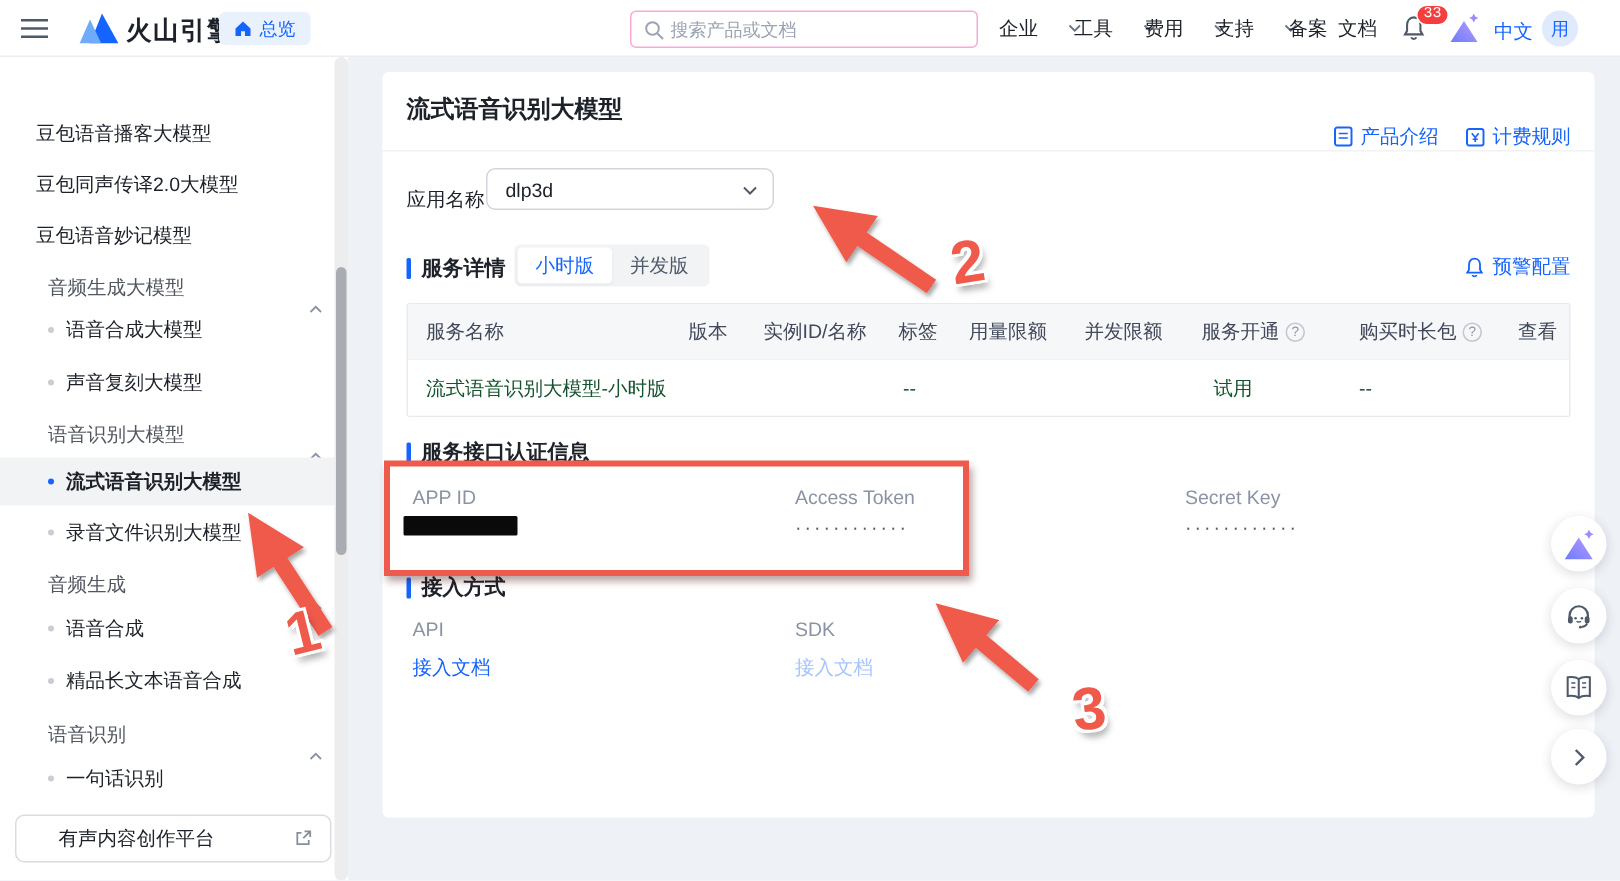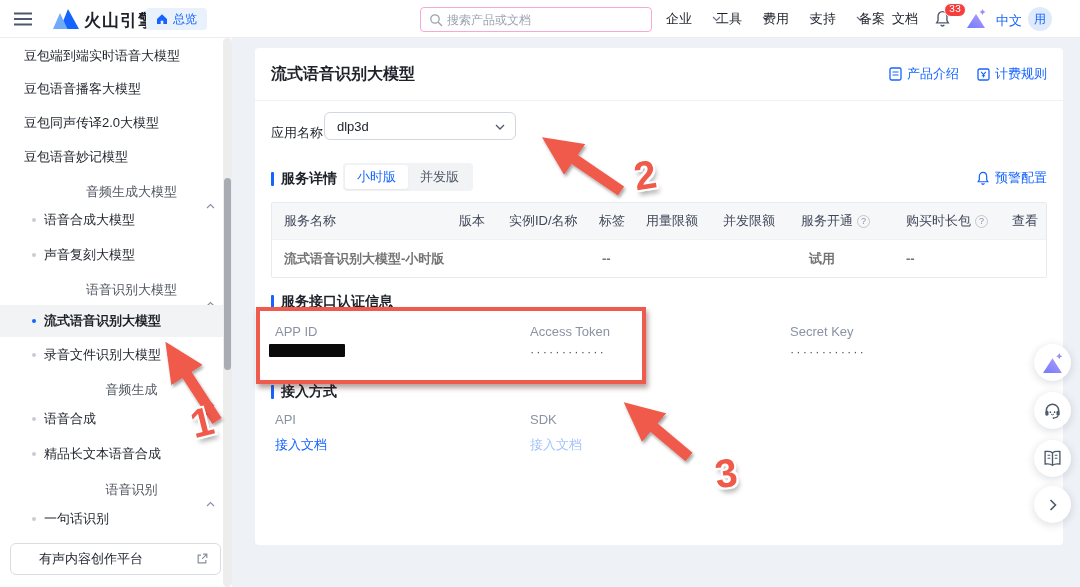--- a/index.html
+++ b/index.html
@@ -27,38 +27,38 @@
   .ai-mtn { left:966px; top:9px; cursor:pointer; }
   .lang { left:996px; top:12px; font-size:13px; color:#1664ff; cursor:pointer; }
   .avatar { left:1028px; top:7px; width:24px; height:24px; border-radius:50%; background:#dfeafc;
             color:#1664ff; font-size:12px; display:flex; align-items:center; justify-content:center; cursor:pointer; }
 
   
   .sidebar { position:absolute; left:0; top:38px; width:232px; height:549px; background:#fff; z-index:10; }
   .s-row { position:absolute; left:0; width:231px; height:32px; line-height:32px; font-size:13px;
            color:#1d2129; cursor:pointer; white-space:nowrap; }
   .s-top { padding-left:24px; }
-  .s-group { padding-left:32px; color:#51565f;text-align:center; }
+  .s-group { padding-left:32px; color:#51565f; }
   .s-sub { padding-left:44px; }
   .s-sel { background:#f2f3f5; font-weight:700; }
   .dot { position:absolute; left:32px; top:14px; width:4px; height:4px; border-radius:50%; background:#c9cdd4; }
   .dot.blue { background:#1664ff; }
   .chev-up { position:absolute; right:16px; top:13px; }
   .s-track { position:absolute; right:0; top:0; width:9px; height:549px; background:#ededee; border-radius:5px; }
   .s-thumb { position:absolute; right:1px; top:140px; width:7px; height:192px; background:#a9adb3; border-radius:4px; cursor:pointer; }
   .s-footer { position:absolute; left:10px; top:505px; width:211px; height:32px; border:1px solid #d9dce2;
               border-radius:6px; background:#fff; font-size:13px; color:#1d2129; line-height:30px;
               padding-left:28px; cursor:pointer; }
   .s-footer svg { position:absolute; right:12px; top:9px; }
 
   
   .card { position:absolute; left:255px; top:48px; width:808px; height:497px; background:#fff; border-radius:4px; z-index:5; }
   .card .abs { position:absolute; }
   .c-title { left:16px; top:0; height:52px; line-height:52px; font-size:16px; font-weight:700; color:#1d2129; }
-  .c-links { right:16px; top:0; height:52px; display:flex; align-items:center; gap:18px; }
+  .c-links { right:16px; top:0; height:52px; display:flex; align-items:flex-end; gap:18px; }
   .c-link { display:flex; align-items:center; gap:5px; font-size:13px; color:#1664ff; cursor:pointer; }
   .c-div { left:0; top:52px; width:808px; height:1px; background:#f0f1f3; }
   .app-label { left:16px; top:71px; font-size:13px; color:#1d2129; line-height:14px; }
   .dropdown { left:69px; top:64px; width:192px; height:28px; border:1px solid #d3d6dc; border-radius:6px;
               background:#fff; cursor:pointer; }
   .dropdown .val { position:absolute; left:12px; top:6px; font-size:13px; color:#1d2129; }
   .dropdown svg { position:absolute; right:10px; top:11px; }
   .sec-hd { display:flex; align-items:center; gap:7px; }
   .sec-bar { width:3px; height:14px; background:#1664ff; border-radius:1px; }
   .sec-tx { font-size:14px; font-weight:700; color:#1d2129; }
@@ -66,21 +66,21 @@
   .tab { padding:0 12px; height:24px; line-height:24px; font-size:13px; color:#4e5969; border-radius:3px; cursor:pointer; }
   .tab.on { background:#fff; color:#1664ff; box-shadow:0 1px 2px rgba(0,0,0,.06); }
   .alert-link { right:16px; top:121px; display:flex; align-items:center; gap:5px; font-size:13px; color:#1664ff; cursor:pointer; }
 
   .table { left:16px; top:154px; width:776px; border:1px solid #e9eaee; border-radius:2px; }
   .t-head { position:relative; height:36px; background:#f6f7f9; }
   .t-row { position:relative; height:38px; background:#fff; border-top:1px solid #f0f1f3; }
   .t-cell { position:absolute; top:0; height:100%; display:flex; align-items:center; gap:4px;
             font-size:13px; color:#333a47; white-space:nowrap; }
   .t-head .t-cell { font-weight:500; color:#41485a; }
-  .t-row .t-cell { color:#737373;font-weight:bold; }
+  .t-row .t-cell { color:#14532d; }
   .qmark { width:13px; height:13px; border:1px solid #c2c7d0; border-radius:50%; color:#8a93a3;
            font-size:9px; line-height:11px; text-align:center; cursor:pointer; }
   .trial { color:#1664ff; cursor:pointer; }
 
   .f-label { font-size:13px; color:#8a93a3; }
   .redact { left:14px; top:296px; width:76px; height:13px; background:#0a0a0a; border-radius:1px; }
   .dots { font-size:13px; color:#4e5969; letter-spacing:2px; }
   .doc-link { font-size:13px; color:#1664ff; cursor:pointer; }
   .doc-link.dis { color:#a6c4fb; }
 
@@ -176,21 +176,20 @@
           </defs>
         <path d="M10 5 L19 19 H1 Z" fill="url(#gm)"></path>
         <path d="M16.5 0 l1 2 2 1 -2 1 -1 2 -1 -2 -2 -1 2 -1 Z" fill="#9b8bfb"></path>
       </svg>
     </span>
     <span class="abs lang">中文</span>
     <span class="abs avatar">用</span>
   </div>
 
   <div class="sidebar">
-    <div class="s-row s-top" style="top:2px"><span>豆包端到端实时语音大模型</span></div>
     <div class="s-row s-top" style="top:35px"><span>豆包语音播客大模型</span></div>
     <div class="s-row s-top" style="top:69px"><span>豆包同声传译2.0大模型</span></div>
     <div class="s-row s-top" style="top:103px"><span>豆包语音妙记模型</span></div>
 
     <div class="s-row s-group" style="top:138px">
       <span>音频生成大模型</span>
       <span class="chev-up"><svg width="9" height="6" viewBox="0 0 9 6">
             <path d="M1 5 L4.5 1.5 L8 5" fill="none" stroke="#8a93a3" stroke-width="1.2"></path>
           </svg></span>
     </div>

